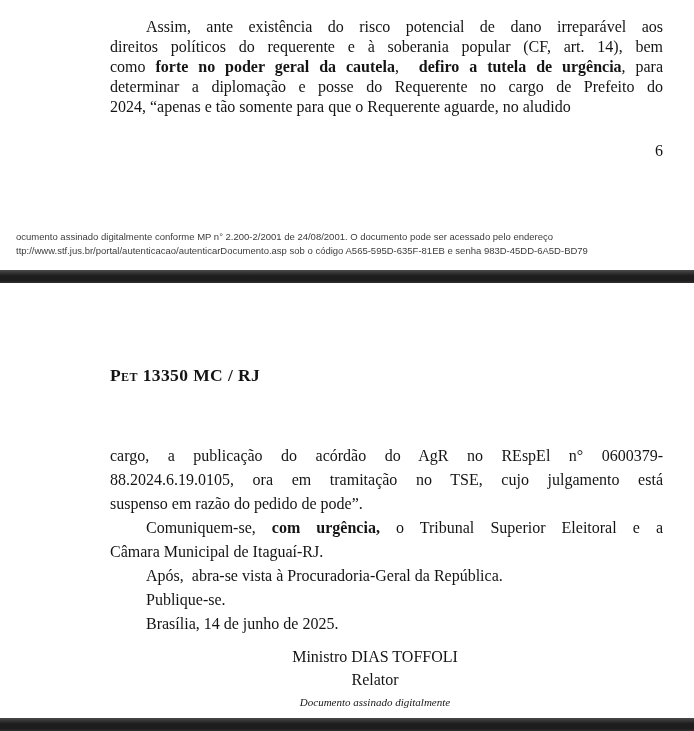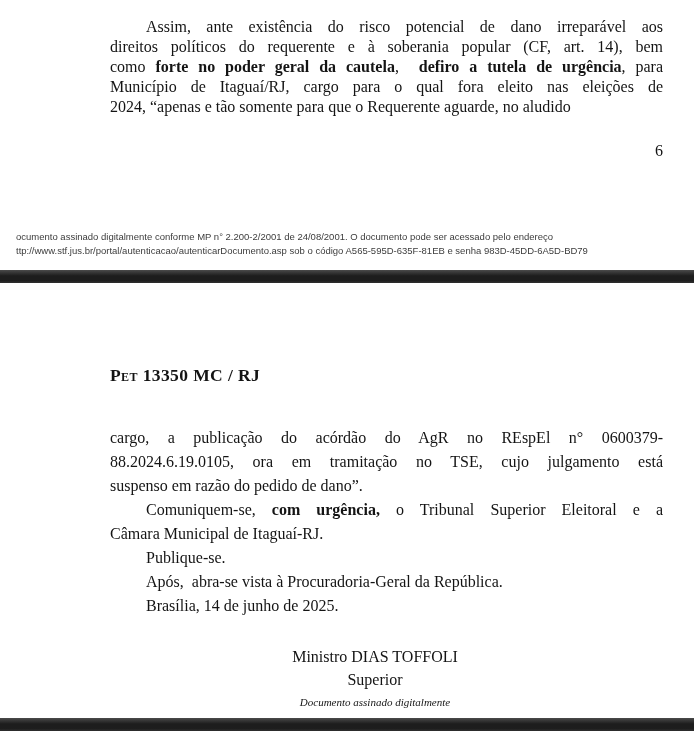--- a/index.html
+++ b/index.html
@@ -31,67 +31,67 @@
   .separator-bar {
     position: absolute; left: 0; width: 694px; height: 13px;
   }
   #separator-mid { top: 270px; }
   #separator-bottom { top: 718px; }
   #case-header {
     position: absolute; left: 110px; top: 365px;
     font-size: 17.5px; font-weight: bold;
     font-variant: small-caps; letter-spacing: 0.4px;
   }
-  #page7-body { top: 426px; font-size: 16px; line-height: 24px; }
+  #page7-body { top: 444px; font-size: 16px; line-height: 24px; }
   #signature-block {
     position: absolute; left: 110px; top: 645px; width: 530px;
     text-align: center; font-size: 16px; line-height: 23px;
   }
   #signature-note { font-style: italic; font-size: 11px; }
 </style>
 </head>
 <body>
 
 <div>
 
   <section>
     <div id="page6-body" class="text-block">
         <div class="doc-line justify indent"><span>Assim, ante existência do risco potencial de dano irreparável aos</span></div>
         <div class="doc-line justify"><span>direitos políticos do requerente e à soberania popular (CF, art. 14), bem</span></div>
         <div class="doc-line justify"><span>como </span><b>forte no poder geral da cautela</b><span>,&nbsp; </span><b>defiro a tutela de urgência</b><span>, para</span></div>
-        <div class="doc-line justify"><span>Município de Itaguaí/RJ, cargo para o qual fora eleito nas eleições de</span></div>
+        <div class="doc-line justify"><span>determinar a diplomação e posse do Requerente no cargo de Prefeito do</span></div>
         <div class="doc-line"><span>2024, “apenas e tão somente para que o Requerente aguarde, no aludido</span></div>
       </div>
 
     <div id="page6-number">6</div>
 
     <div id="cert-footer">
       <div>ocumento assinado digitalmente conforme MP n° 2.200-2/2001 de 24/08/2001. O documento pode ser acessado pelo endereço</div>
       <div>ttp://www.stf.jus.br/portal/autenticacao/autenticarDocumento.asp sob o código A565-595D-635F-81EB e senha 983D-45DD-6A5D-BD79</div>
     </div>
   </section>
 
   <div id="separator-mid" class="separator-bar" style="background: linear-gradient(rgb(74, 74, 74), rgb(29, 29, 29) 45%, rgb(29, 29, 29) 80%, rgb(47, 47, 47));"></div>
 
   <section>
     <div id="case-header">Pet 13350 MC / RJ</div>
 
     <div id="page7-body" class="text-block">
         <div class="doc-line justify"><span>cargo, a publicação do acórdão do AgR no REspEl n° 0600379-</span></div>
         <div class="doc-line justify"><span>88.2024.6.19.0105, ora em tramitação no TSE, cujo julgamento está</span></div>
-        <div class="doc-line"><span>suspenso em razão do pedido de dano”.</span></div>
+        <div class="doc-line"><span>suspenso em razão do pedido de pode”.</span></div>
         <div class="doc-line justify indent"><span>Comuniquem-se, </span><b>com urgência,</b><span> o Tribunal Superior Eleitoral e a</span></div>
         <div class="doc-line"><span>Câmara Municipal de Itaguaí-RJ.</span></div>
+        <div class="doc-line indent"><span>Após,&nbsp; abra-se vista à Procuradoria-Geral da República.</span></div>
         <div class="doc-line indent"><span>Publique-se.</span></div>
-        <div class="doc-line indent"><span>Após,&nbsp; abra-se vista à Procuradoria-Geral da República.</span></div>
         <div class="doc-line indent"><span>Brasília, 14 de junho de 2025.</span></div>
       </div>
 
     <div id="signature-block">
       <div>Ministro DIAS TOFFOLI</div>
-      <div>Superior</div>
+      <div>Relator</div>
       <div id="signature-note">Documento assinado digitalmente</div>
     </div>
   </section>
 
   <div id="separator-bottom" class="separator-bar" style="background: linear-gradient(rgb(74, 74, 74), rgb(29, 29, 29) 45%, rgb(29, 29, 29) 80%, rgb(47, 47, 47));"></div>
 
 </div>
 
 </body></html>

